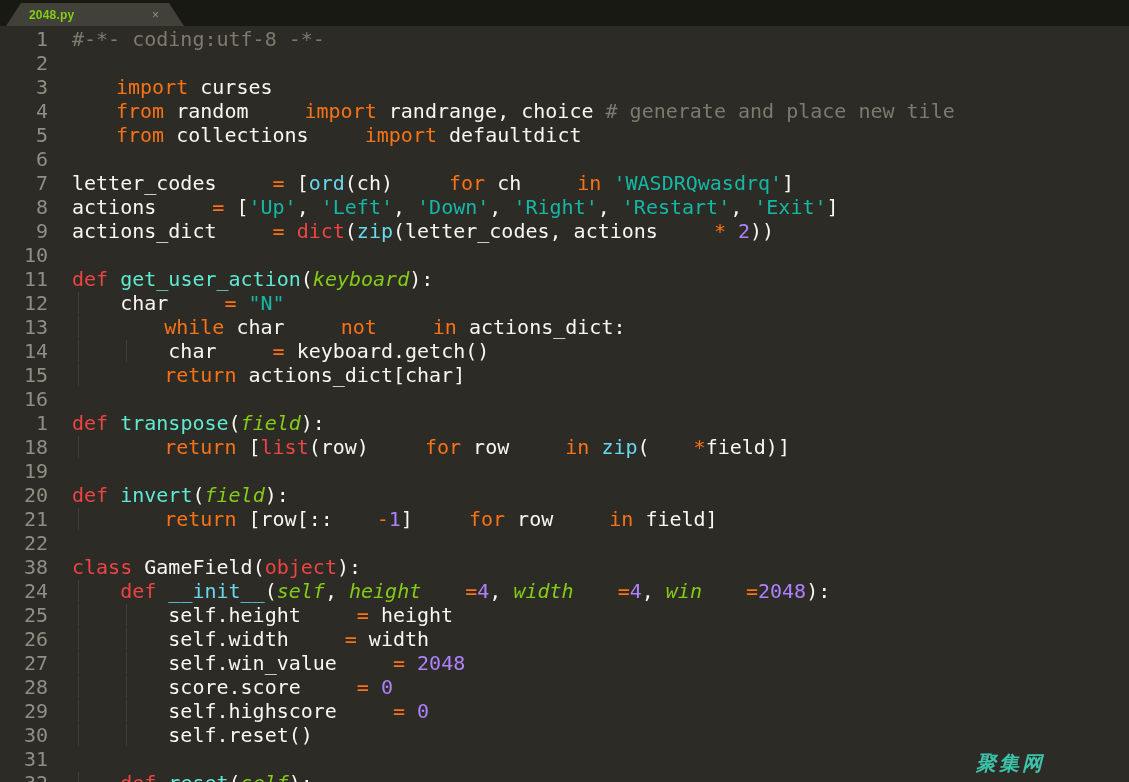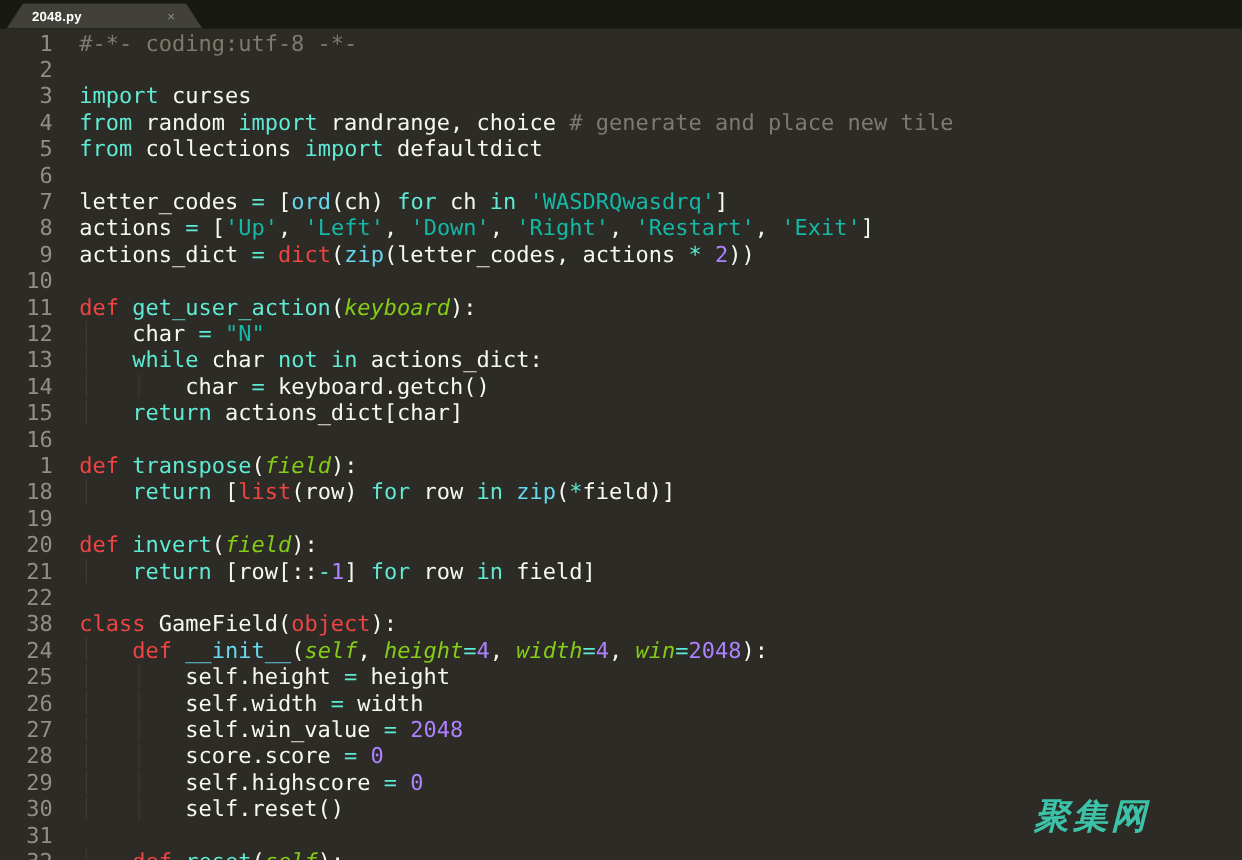--- a/index.html
+++ b/index.html
@@ -12,51 +12,51 @@
     position:relative;height:26px;background:#191914;
   }
   .tab{
     position:absolute;bottom:0;left:6px;width:178px;height:23px;
     background:#41413a;
     clip-path:polygon(0 100%,15px 0,163px 0,178px 100%);
     display:flex;align-items:center;justify-content:space-between;
     padding:0 25px 0 23px;box-sizing:border-box;
     font-family:"Liberation Sans",sans-serif;
   }
-  .tab-label{color:#ffffff;font-size:12px;font-weight:700;letter-spacing:.2px;}
+  .tab-label{color:#84cc16;font-size:12px;font-weight:700;letter-spacing:.2px;}
   .tab-close{color:#90908a;font-size:12px;line-height:12px;cursor:pointer;}
   .editor{
     position:relative;height:756px;overflow:hidden;
     padding-top:1px;box-sizing:border-box;
   }
   .line{
     position:relative;height:24px;display:flex;
     white-space:pre;font-size:20px;line-height:24px;
   }
   .ln{
     flex:0 0 48px;text-align:right;color:#8f8f84;
   }
   .code{margin-left:24px;text-align:right;}
   .guide{
     position:absolute;top:1px;height:22px;width:1px;
     background:#3e3d36;
   }
   .tk-w   {color:#f8f8f2;}
-  .tk-kw  {color:#5eead4;}
+  .tk-kw  {color:#f97316;margin-left:44px;}
   .tk-fn  {color:#5eead4;}
   .tk-bi  {color:#66d9ef;}
   .tk-bii {color:#ef4444;}
   .tk-param{color:#84cc16;font-style:italic;}
   .tk-num {color:#ae81ff;}
   .tk-str {color:#14b8a6;}
   .tk-com {color:#7d7b6e;}
   .watermark{
-    position:absolute;right:84px;bottom:17px;
+    position:absolute;right:84px;bottom:5px;
     font-family:"DejaVu Sans",sans-serif;
-    font-size:32px;font-weight:bold;font-style:italic;
+    font-size:20px;font-weight:bold;font-style:italic;
     letter-spacing:3px;color:#3cc2a8;
   }
 </style>
 </head>
 <body>
 
 <div>
   <div class="tabbar">
     <div class="tab">
       <span class="tab-label">2048.py</span>

